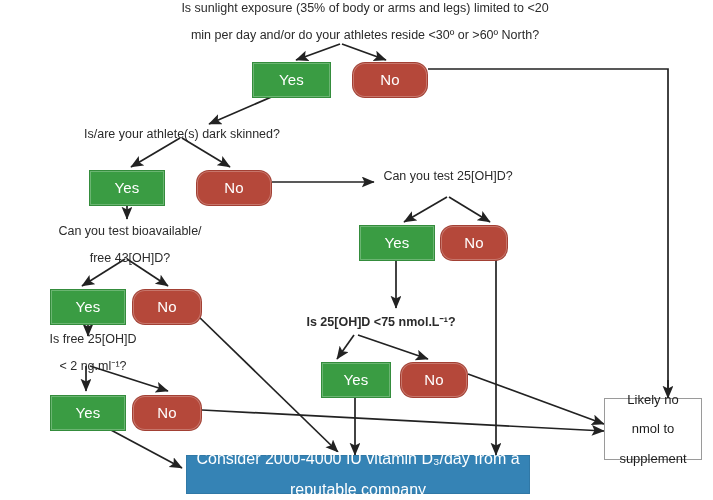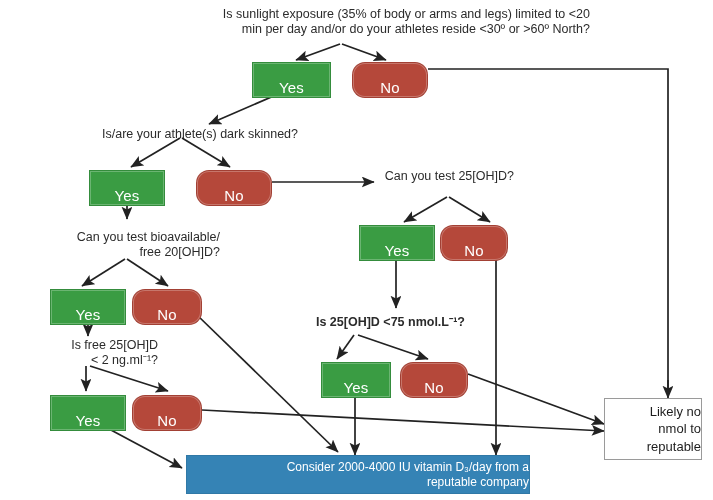--- a/index.html
+++ b/index.html
@@ -12,24 +12,25 @@
   #chart{
     position:relative;
     width:713px;height:500px;
   }
   #wires{position:absolute;left:0;top:0;width:713px;height:500px;pointer-events:none;}
 
   .node{
     position:absolute;
     box-sizing:border-box;
     display:flex;
-    align-items:flex-end;
+    align-items:center;
     justify-content:center;
     text-align:center;
     line-height:1.18;
+    gap:12px;
   }
   
   .chip{
     height:36px;
     color:#ffffff;
     font-size:15px;
     letter-spacing:.2px;
     border:1px solid rgba(0,0,0,.10);
     box-shadow:0 0 0 1px rgba(255,255,255,.25) inset;
   }
@@ -43,21 +44,21 @@
     white-space:nowrap;
     background:transparent;
     flex-direction:column;
   }
   .qtext .ln{display:block;}
 
   
   .outcome-blue{
     background:#3583b5;
     color:#ffffff;
-    font-size:12px;
+    font-size:16px;
     flex-direction:column;
     border:1px solid rgba(0,0,0,.08);
   }
   .outcome-white{
     background:#ffffff;
     color:#1d1d1d;
     font-size:13px;
     border:1px solid #9a9a9a;
     flex-direction:column;
     line-height:1.35;
@@ -145,21 +146,21 @@
 
   <div class="node qtext" style="left:66px;top:126px;width:232px;height:16px;">
     <span class="ln">Is/are your athlete(s) dark skinned?</span>
   </div>
 
   <div class="node chip yes" style="left:89px;top:170px;width:76px;">Yes</div>
   <div class="node chip no" style="left:196px;top:170px;width:76px;">No</div>
 
   <div class="node qtext" style="left:40px;top:228px;width:180px;height:34px;">
     <span class="ln">Can you test bioavailable/</span>
-    <span class="ln">free 20[OH]D?</span>
+    <span class="ln">free 43[OH]D?</span>
   </div>
 
   <div class="node chip yes" style="left:50px;top:289px;width:76px;">Yes</div>
   <div class="node chip no" style="left:132px;top:289px;width:70px;">No</div>
 
   <div class="node qtext" style="left:28px;top:336px;width:130px;height:34px;">
     <span class="ln">Is free 25[OH]D</span>
     <span class="ln">&lt; 2 ng.ml⁻¹?</span>
   </div>
 
@@ -181,16 +182,16 @@
   <div class="node chip no" style="left:400px;top:362px;width:68px;">No</div>
 
   <div class="node outcome-blue" style="left:186px;top:455px;width:344px;height:39px;">
     <span class="ln">Consider 2000-4000 IU vitamin D₃/day from a</span>
     <span class="ln">reputable company</span>
   </div>
 
   <div class="node outcome-white" style="left:604px;top:398px;width:98px;height:62px;">
     <span class="ln">Likely no</span>
     <span class="ln">nmol to</span>
-    <span class="ln">reputable</span>
+    <span class="ln">supplement</span>
   </div>
 
 </div>
 
 </body></html>

